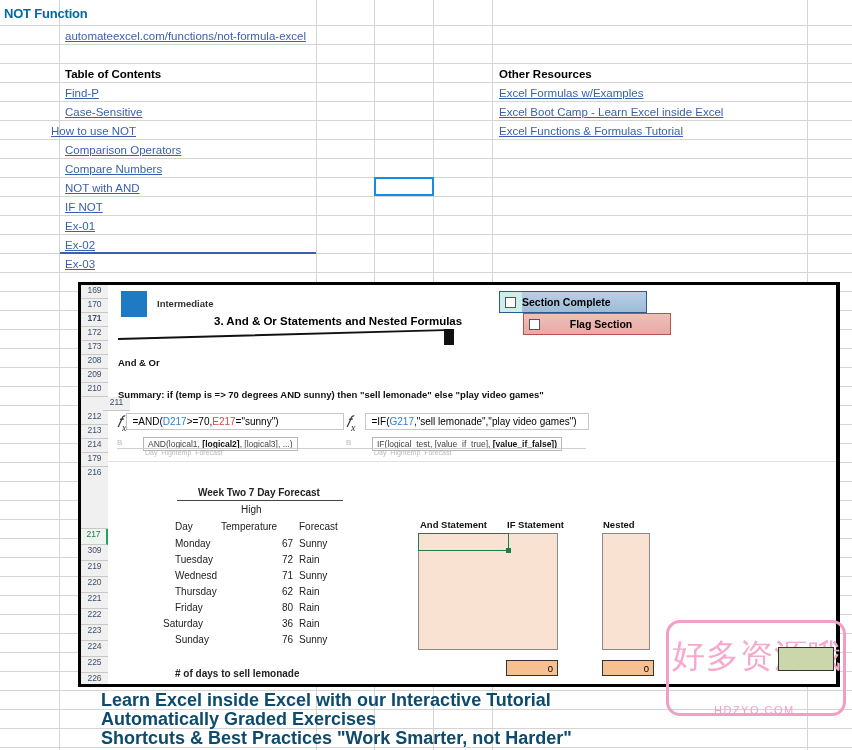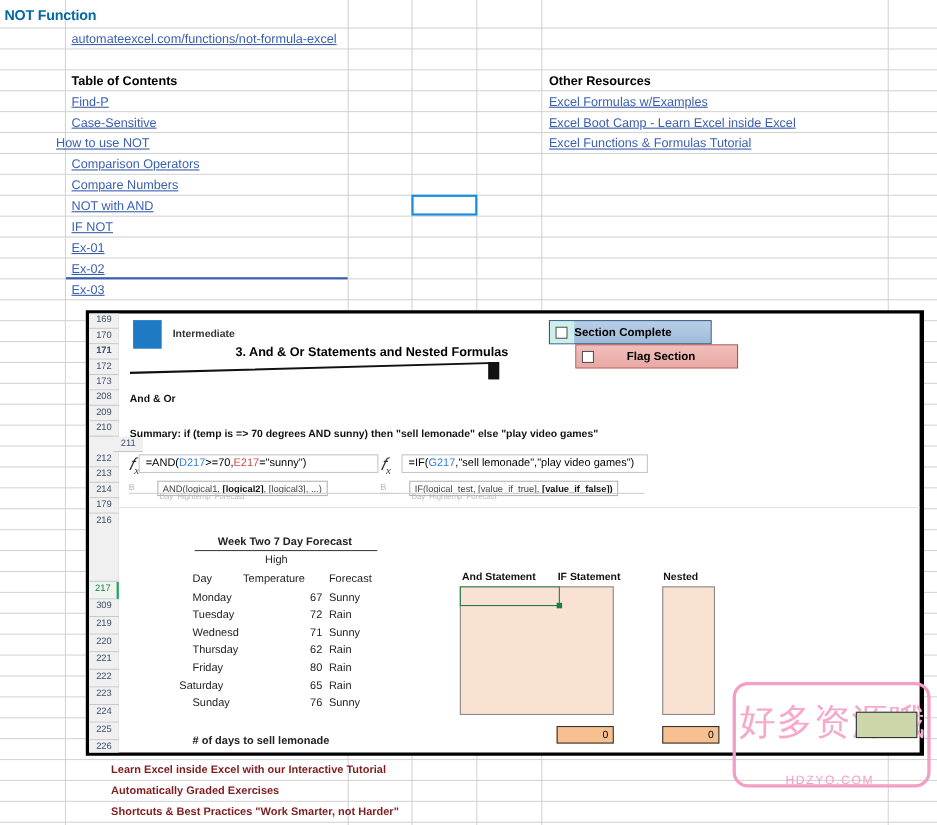--- a/index.html
+++ b/index.html
@@ -44,21 +44,21 @@
     position:absolute;
     border:2px solid #1a8cde;
     background:transparent;
   }
   .blue-underline {
     position:absolute;
     height:2px;
     background:#3a5fb0;
   }
 
-  .bottom-bold { font-weight:bold; font-size:10px; color:#7f1d1d; }
+  .bottom-bold { font-weight:bold; font-size:18px; color:#0c4a6e; }
 
   
   #embed {
     position:absolute;
     left:78px; top:282px; width:762px; height:405px;
     background:#ffffff;
     border:3px solid #000;
     border-right-width:4px;
     overflow:hidden;
   }
@@ -425,21 +425,21 @@
 
     <div class="fc" style="left:94px;  top:301px;">Thursday</div>
     <div class="fc num" style="left:176px; top:301px; width:36px;">62</div>
     <div class="fc" style="left:218px; top:301px;">Rain</div>
 
     <div class="fc" style="left:94px;  top:317px;">Friday</div>
     <div class="fc num" style="left:176px; top:317px; width:36px;">80</div>
     <div class="fc" style="left:218px; top:317px;">Rain</div>
 
     <div class="fc" style="left:82px;  top:333px;">Saturday</div>
-    <div class="fc num" style="left:176px; top:333px; width:36px;">65</div>
+    <div class="fc num" style="left:176px; top:333px; width:36px;">36</div>
     <div class="fc" style="left:218px; top:333px;">Rain</div>
 
     <div class="fc" style="left:94px;  top:349px;">Sunday</div>
     <div class="fc num" style="left:176px; top:349px; width:36px;">76</div>
     <div class="fc" style="left:218px; top:349px;">Sunny</div>
 
     <div class="fc b" style="left:94px; top:383px;"># of days to sell lemonade</div>
 
     <div class="stmt-label" style="left:339px; top:234px;">And Statement</div>
     <div class="stmt-label" style="left:426px; top:234px;">IF Statement</div>

